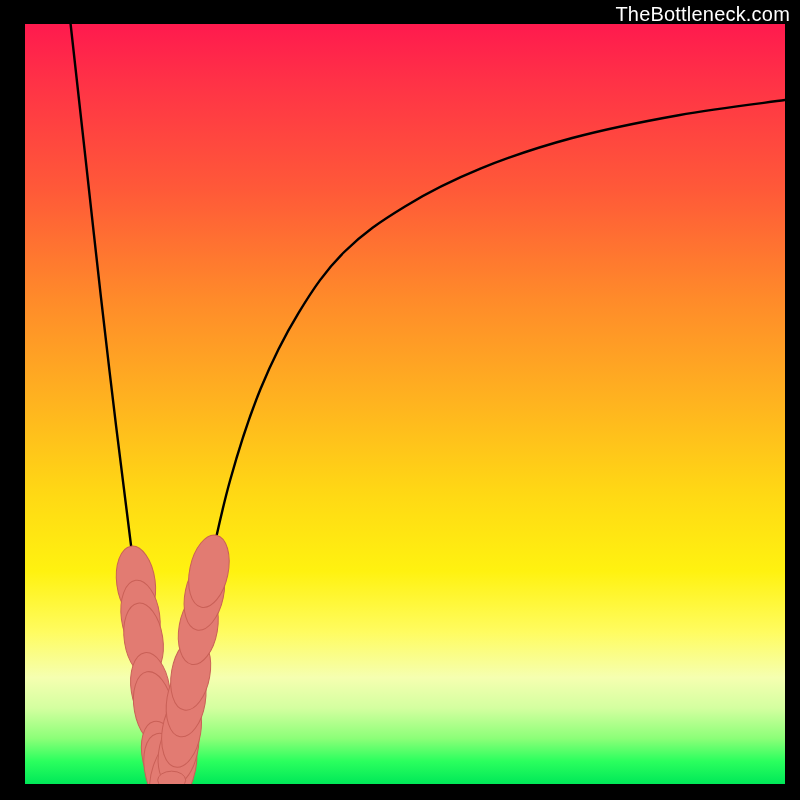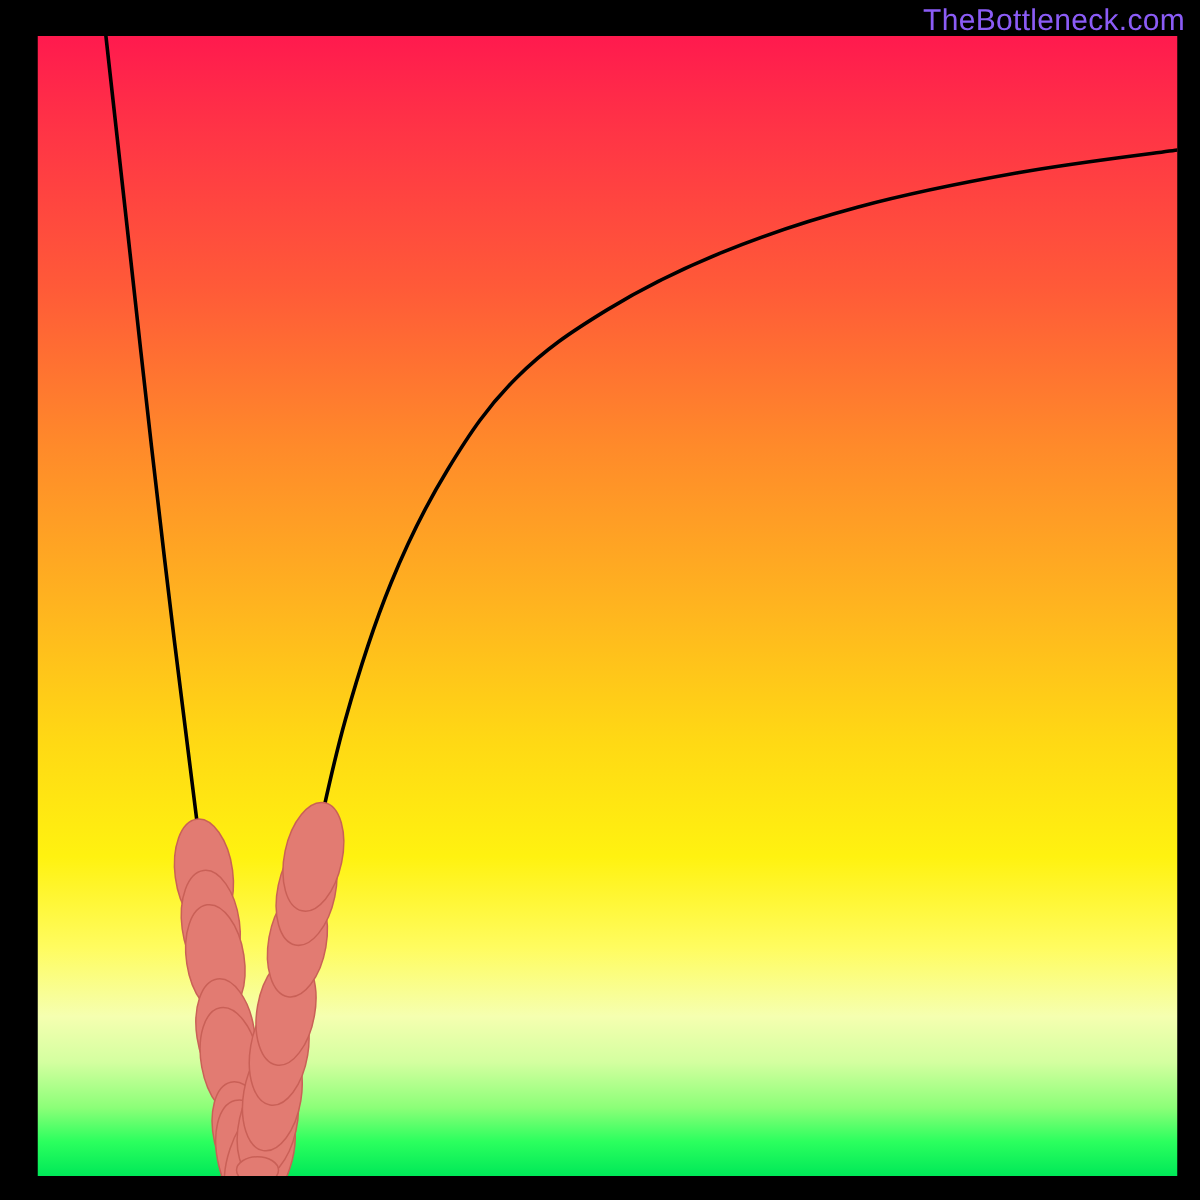--- a/index.html
+++ b/index.html
@@ -46,21 +46,21 @@
       #d4ffa0 90%,
       #8cff78 94%,
       #2bff5e 97%,
       #00e858 100%
     );
   }
   .watermark {
     position: absolute;
     top: 3px;
     right: 10px;
-    color: #8b5cf6;
+    color: #ffffff;
     font-size: 20px;
     font-weight: 500;
     letter-spacing: 0.2px;
     user-select: none;
   }
   svg.curves {
     position: absolute;
     left: 0;
     top: 0;
     width: 100%;

